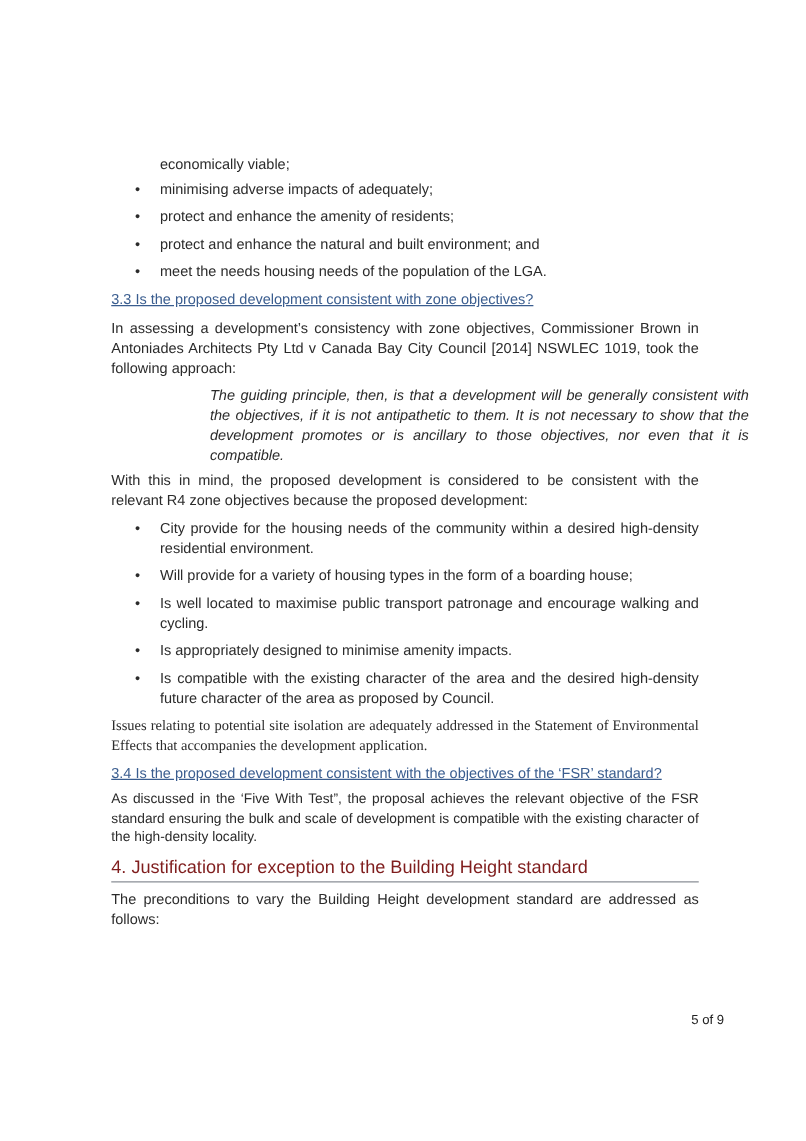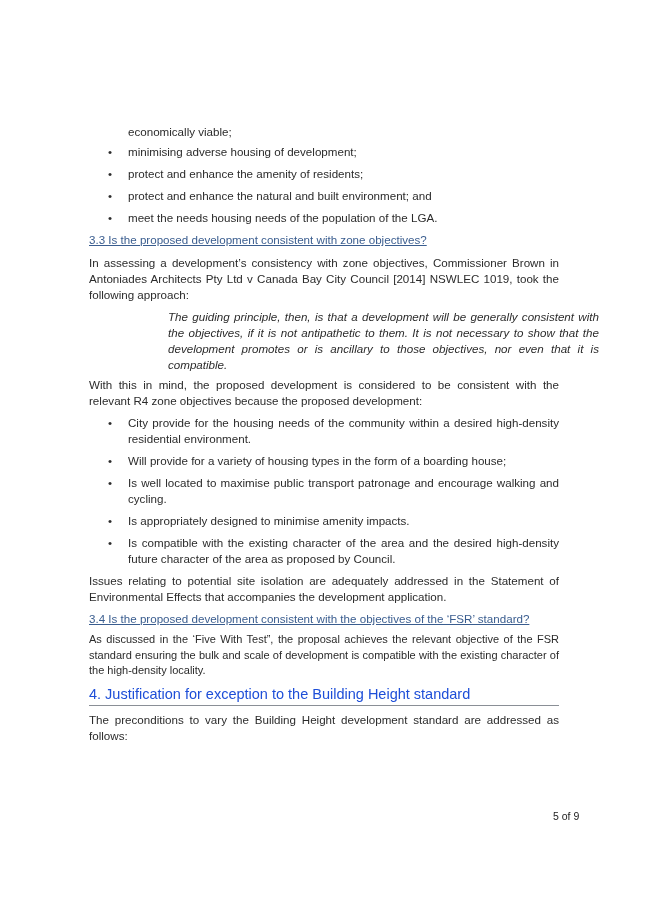--- a/index.html
+++ b/index.html
@@ -64,21 +64,21 @@
       left: 39px;
       width: 431px;
       font-style: italic;
       font-size: 11.6px;
       line-height: 16px;
       text-align: justify;
     }
     .h1 {
       font-size: 14.5px;
       line-height: 18px;
-      color: #1d4ed8;
+      color: #7f1d1d;
       white-space: nowrap;
     }
     .rule {
       position: absolute;
       left: 0;
       width: 470px;
       height: 1px;
       background: #8a8f96;
     }
     .footer {
@@ -94,21 +94,21 @@
 <body>
 
 <div class="page">
 
   <div class="abs" style="top:122px; left:39px;">
     <span class="p">economically viable;</span>
   </div>
 
   <div class="bullet-row" style="top:144px;">
     <span class="bullet">•</span>
-    <span class="bullet-text">minimising adverse housing of development;</span>
+    <span class="bullet-text">minimising adverse impacts of adequately;</span>
   </div>
   <div class="bullet-row" style="top:166px;">
     <span class="bullet">•</span>
     <span class="bullet-text">protect and enhance the amenity of residents;</span>
   </div>
   <div class="bullet-row" style="top:188px;">
     <span class="bullet">•</span>
     <span class="bullet-text">protect and enhance the natural and built environment; and</span>
   </div>
   <div class="bullet-row" style="top:210px;">
@@ -138,21 +138,21 @@
   </div>
   <div class="bullet-row" style="top:513px;">
     <span class="bullet">•</span>
     <span class="bullet-text">Is appropriately designed to minimise amenity impacts.</span>
   </div>
   <div class="bullet-row" style="top:535px;">
     <span class="bullet">•</span>
     <span class="bullet-text">Is compatible with the existing character of the area and the desired high-density future character of the area as proposed by Council.</span>
   </div>
 
-  <div class="abs p" style="top:573px; width:470px;">Issues relating to potential site isolation are adequately addressed in the Statement of Environmental Effects that accompanies the development application.</div>
+  <div class="abs p" style="top:573px; width:470px;font-family:Liberation Serif, serif;">Issues relating to potential site isolation are adequately addressed in the Statement of Environmental Effects that accompanies the development application.</div>
 
   <div class="abs subhead" style="top:611px;">3.4  Is the proposed development consistent with the objectives of the ‘FSR’ standard?</div>
 
   <div class="abs p" style="top:632px; width:470px; font-size:11px; line-height:15.5px;">As discussed in the ‘Five With Test”, the proposal achieves the relevant objective of the FSR standard ensuring the bulk and scale of development is compatible with the existing character of the high-density locality.</div>
 
   <div class="abs h1" style="top:685px;">4. Justification for exception to the Building Height standard</div>
   <div class="rule" style="top:705px;"></div>
 
   <div class="abs p" style="top:712px; width:470px;">The preconditions to vary the Building Height development standard are addressed as follows:</div>
 </div>

